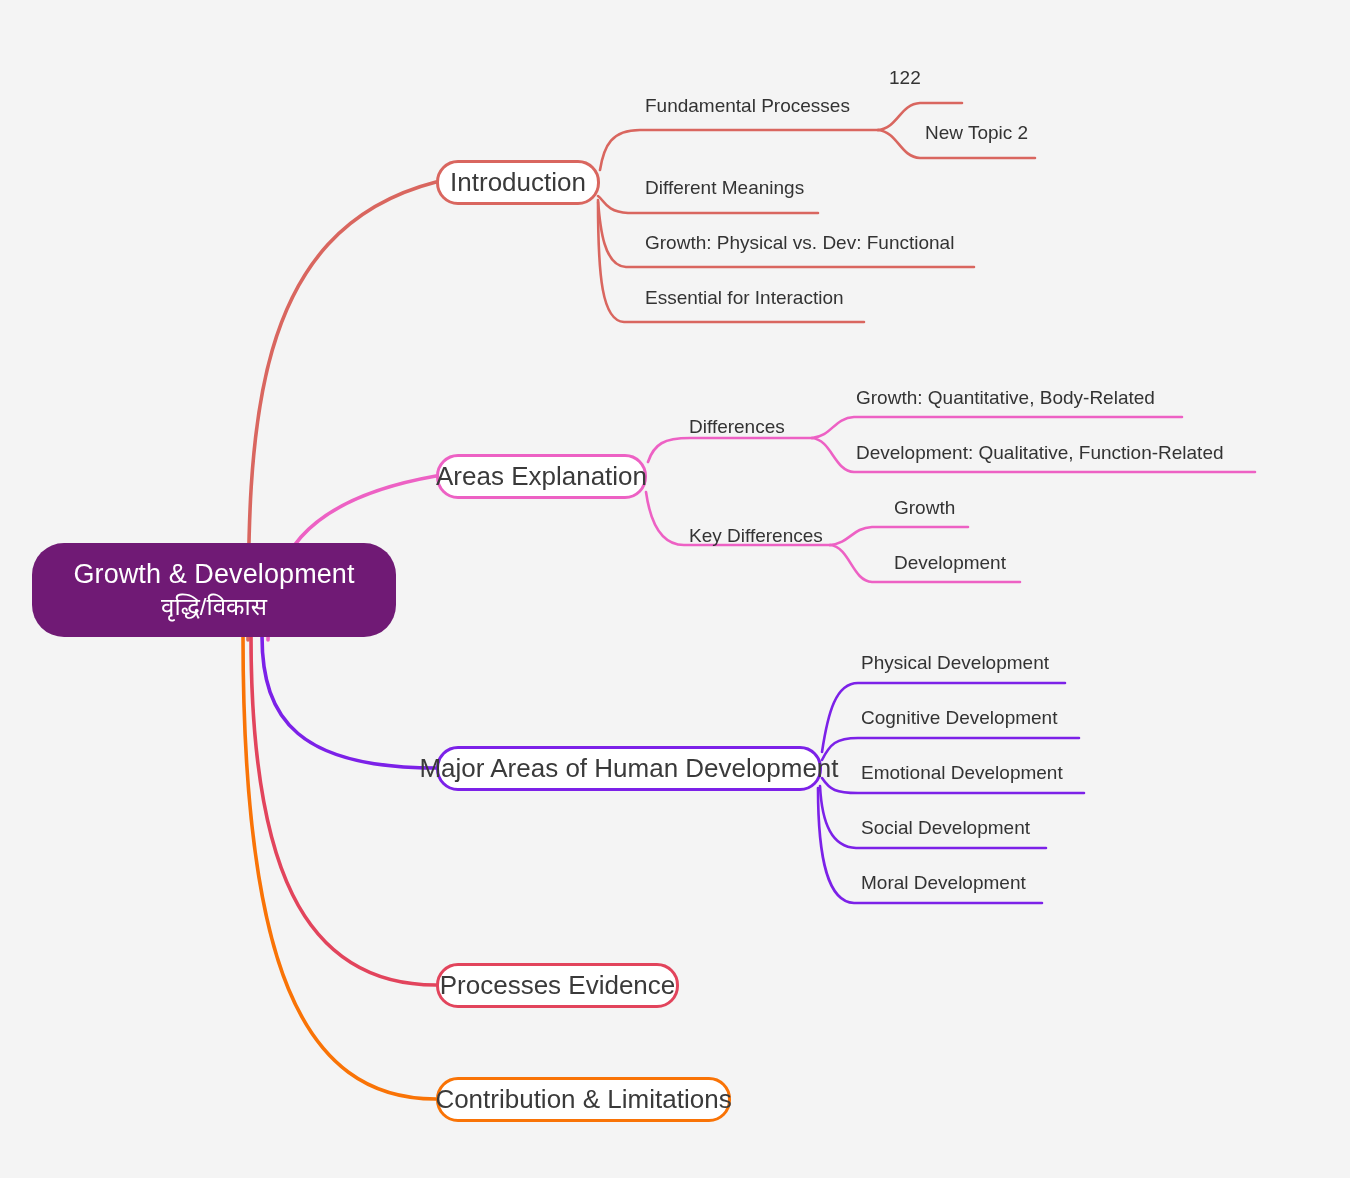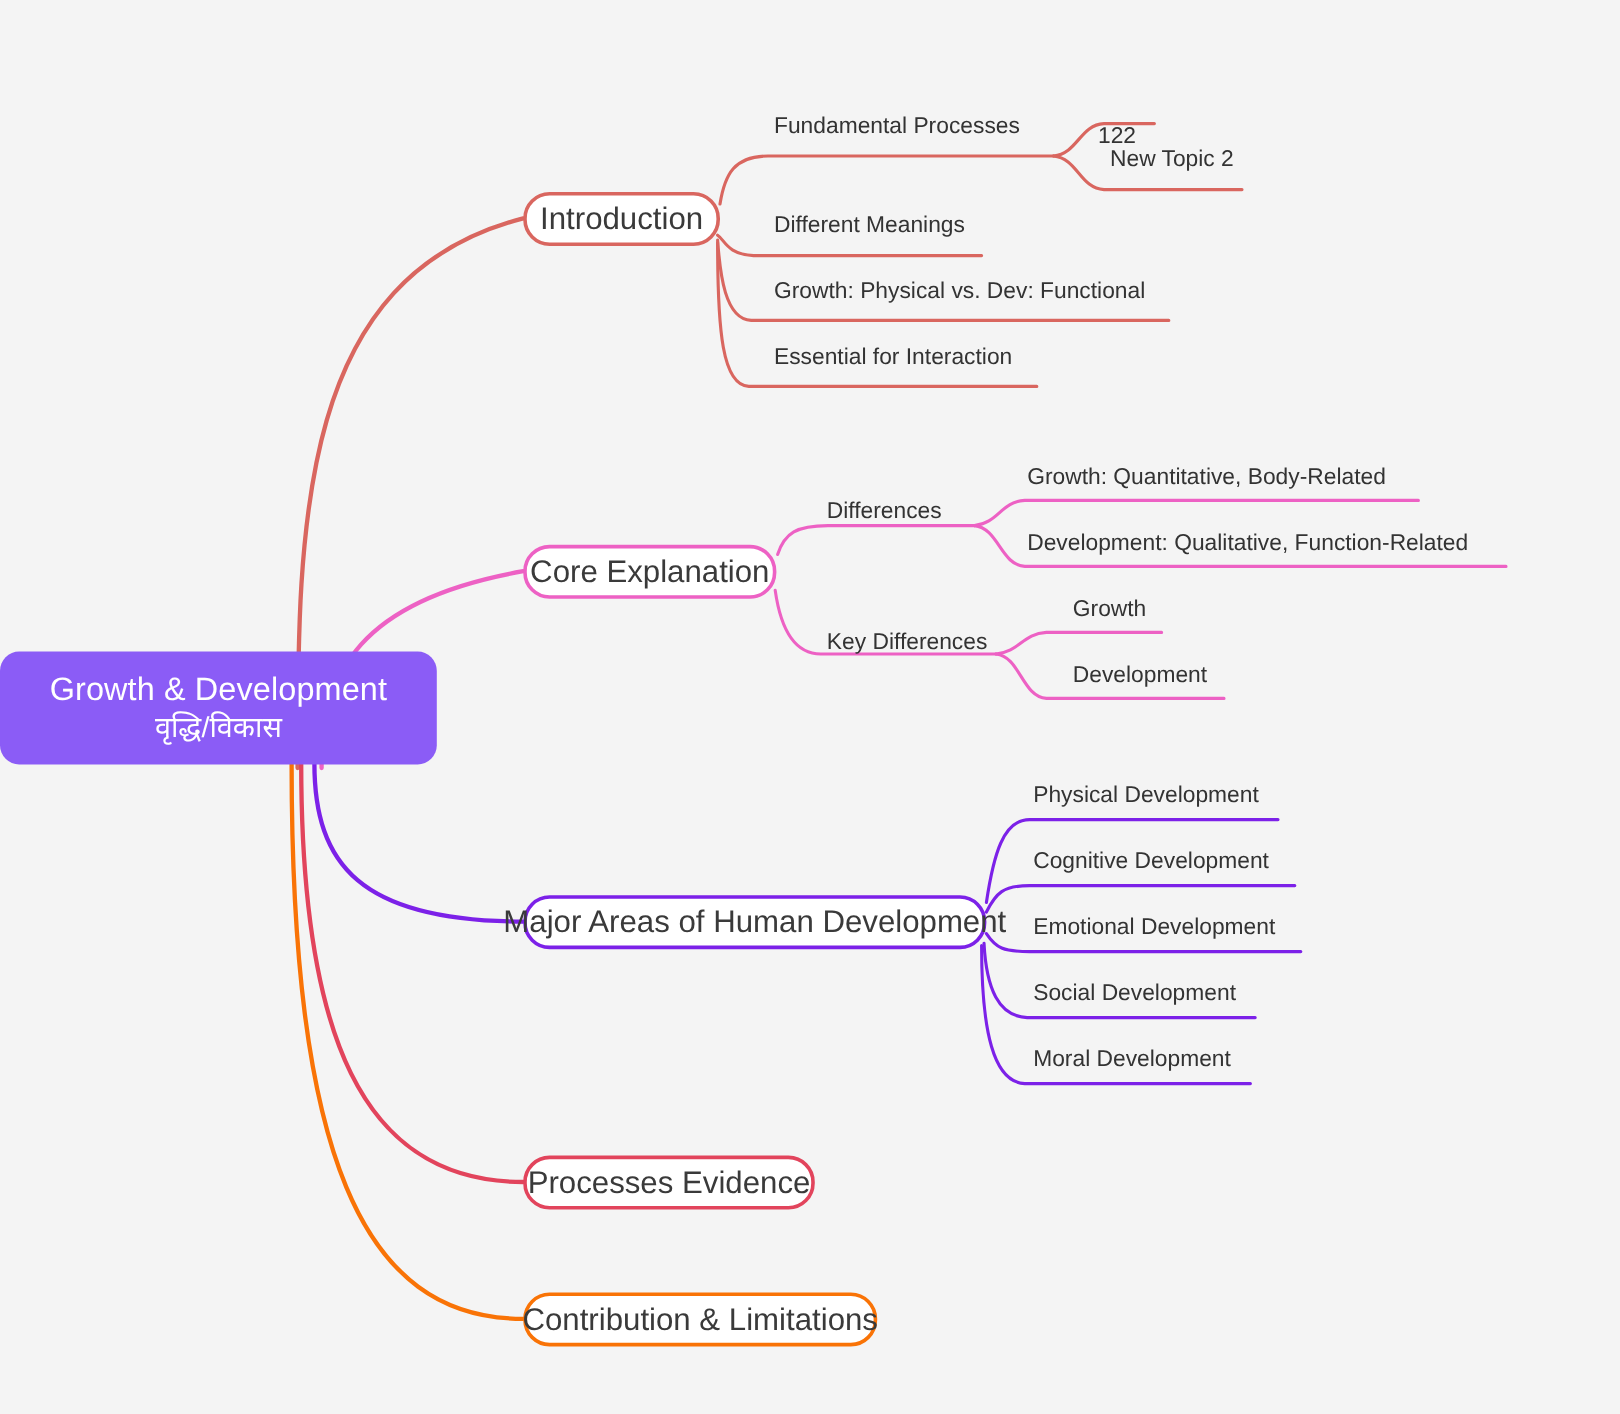--- a/index.html
+++ b/index.html
@@ -35,25 +35,26 @@
   }
 
   
   .root-node {
     position: absolute;
     box-sizing: border-box;
     display: flex;
     flex-direction: column;
     align-items: center;
     justify-content: center;
-    background: #8b5cf6;
-    border-radius: 16px;
+    background: #701a75;
+    border-radius: 32px;
     color: #ffffff;
     text-align: center;
     line-height: 1.28;
+    margin-left: 32px;
   }
   .root-line-1 { font-size: 27px; letter-spacing: 0.1px; }
   .root-line-2 { font-size: 24px; }
 
   
   .pill {
     position: absolute;
     box-sizing: border-box;
     display: flex;
     align-items: center;
@@ -124,37 +125,37 @@
   <div class="root-node" style="left:0px; top:543px; width:364px; height:94px;">
     <div class="root-line-1">Growth &amp; Development</div>
     <div class="root-line-2">वृद्धि/विकास</div>
   </div>
 
   <div class="pill" style="left:436px; top:160px; width:164px; height:45px; border-color:#d9665f;">
     <span>Introduction</span>
   </div>
 
   <div class="pill" style="left:436px; top:454px; width:211px; height:45px; border-color:#ed61c4;">
-    <span>Core Explanation</span>
+    <span>Areas Explanation</span>
   </div>
 
   <div class="pill" style="left:436px; top:746px; width:386px; height:45px; border-color:#7c21e8;text-align:center;">
     <span>Major Areas of Human Development</span>
   </div>
 
   <div class="pill" style="left:436px; top:963px; width:243px; height:45px; border-color:#e2445c;">
     <span>Processes Evidence</span>
   </div>
 
   <div class="pill" style="left:436px; top:1077px; width:295px; height:45px; border-color:#f97306;">
     <span>Contribution &amp; Limitations</span>
   </div>
 
   <div class="leaf" style="left:645px; top:96px;">Fundamental Processes</div>
-  <div class="leaf" style="left:915px; top:68px;margin-top:36px;">122</div>
+  <div class="leaf" style="left:889px; top:68px;">122</div>
   <div class="leaf" style="left:925px; top:123px;">New Topic 2</div>
   <div class="leaf" style="left:645px; top:178px;">Different Meanings</div>
   <div class="leaf" style="left:645px; top:233px;">Growth: Physical vs. Dev: Functional</div>
   <div class="leaf" style="left:645px; top:288px;">Essential for Interaction</div>
 
   <div class="leaf" style="left:689px; top:417px;">Differences</div>
   <div class="leaf" style="left:856px; top:388px;">Growth: Quantitative, Body-Related</div>
   <div class="leaf" style="left:856px; top:443px;">Development: Qualitative, Function-Related</div>
   <div class="leaf" style="left:689px; top:526px;">Key Differences</div>
   <div class="leaf" style="left:894px; top:498px;">Growth</div>

